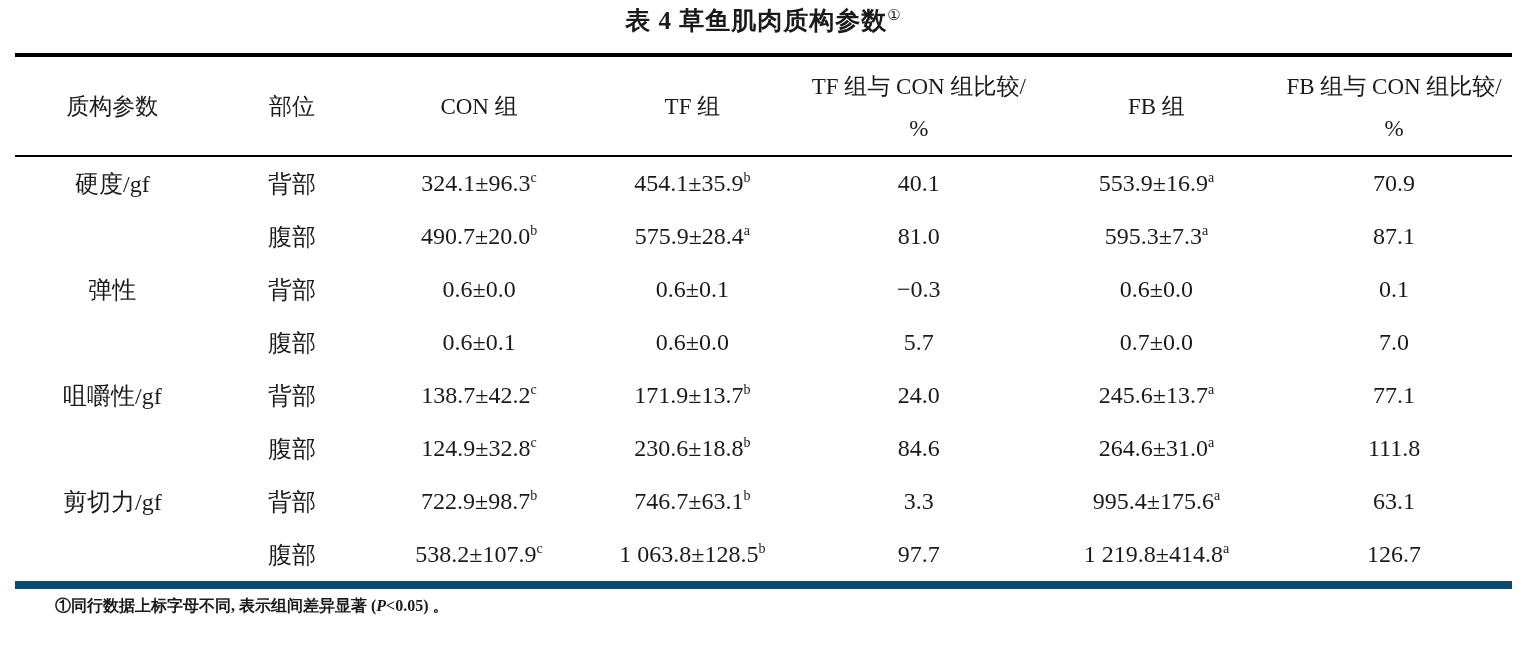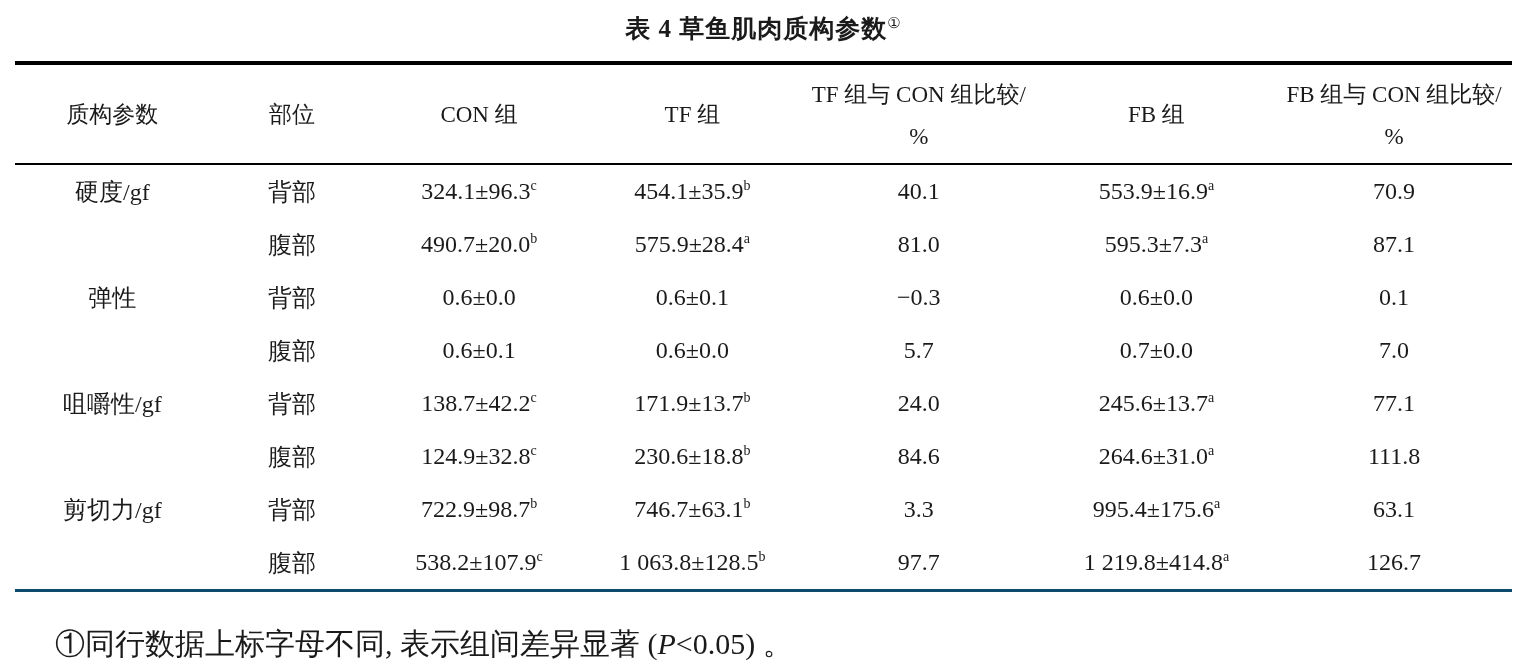--- a/index.html
+++ b/index.html
@@ -7,33 +7,33 @@
     position: relative;
     width: 1527px;
     height: 664px;
     background: #ffffff;
     color: #1a1a1a;
     font-family: "Liberation Serif", "DejaVu Serif", serif;
     overflow: hidden;
   }
   .title {
     text-align: center;
-    padding-top: 12px;
+    padding-top: 4px;
     font-size: 25px;
     font-weight: bold;
     letter-spacing: 1px;
   }
   .title sup { font-size: 15px; font-weight: normal; }
   table.data {
     border-collapse: collapse;
     table-layout: fixed;
     width: 1497px;
     margin: 16px 15px 0 15px;
     border-top: 4px solid #000000;
-    border-bottom: 3px solid #0c4a6e;
+    border-bottom: 8px solid #0c4a6e;
   }
   col.c-param { width: 13%; }
   col.c-part  { width: 11%; }
   col.c-con   { width: 14%; }
   col.c-tf    { width: 14.5%; }
   col.c-tfcmp { width: 15.75%; }
   col.c-fb    { width: 16%; }
   col.c-fbcmp { width: 15.75%; }
   thead th {
     height: 98px;
@@ -53,22 +53,23 @@
     font-size: 24px;
     padding: 0;
     white-space: nowrap;
   }
   tbody td sup {
     font-size: 14px;
     line-height: 0;
     vertical-align: super;
   }
   .footnote {
-    margin: 32px 0 0 55px;
-    font-size: 30px;
+    margin: 7px 0 0 55px;
+    font-size: 16px;
+    font-weight: bold;
   }
   .footnote .p-ital { font-style: italic; }
 </style>
 </head>
 <body>
 
 <div class="page">
 
   <div class="title">
     <span>表 4  草鱼肌肉质构参数</span><sup>①</sup>

